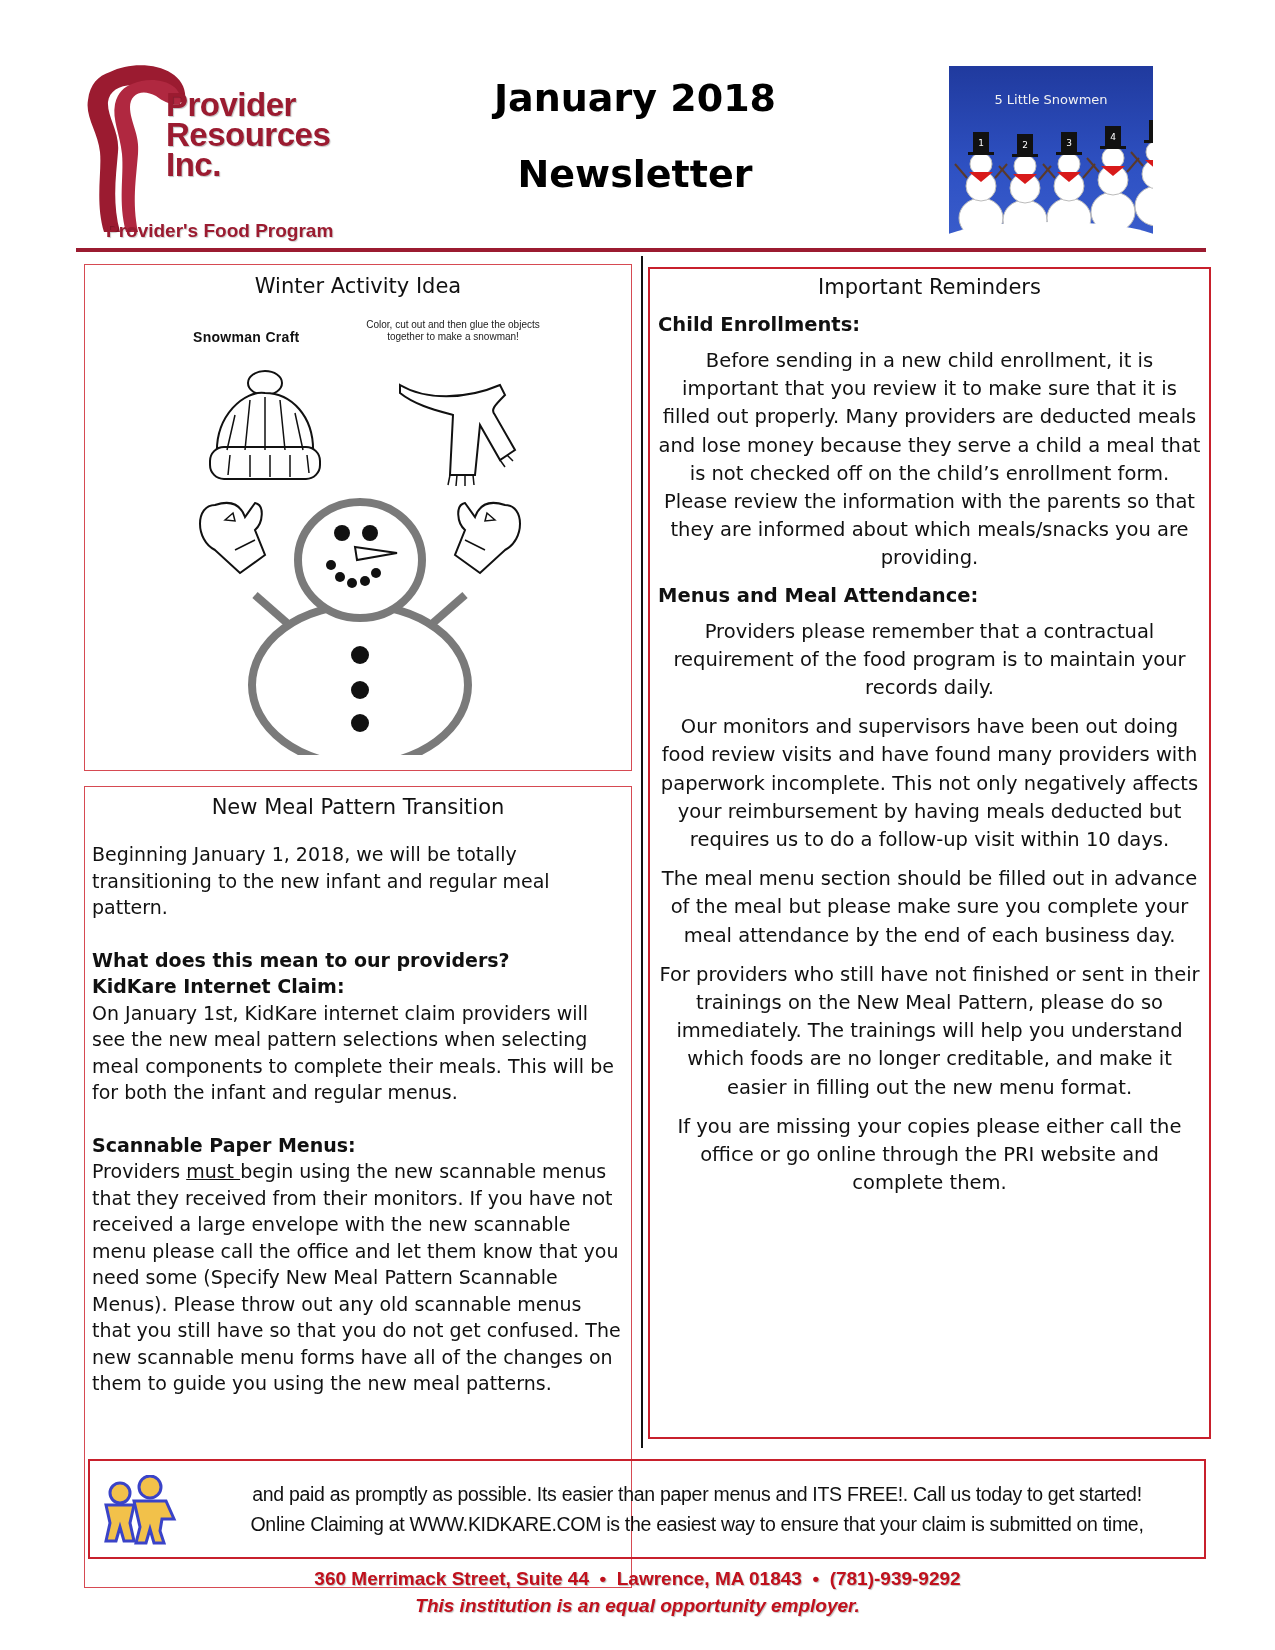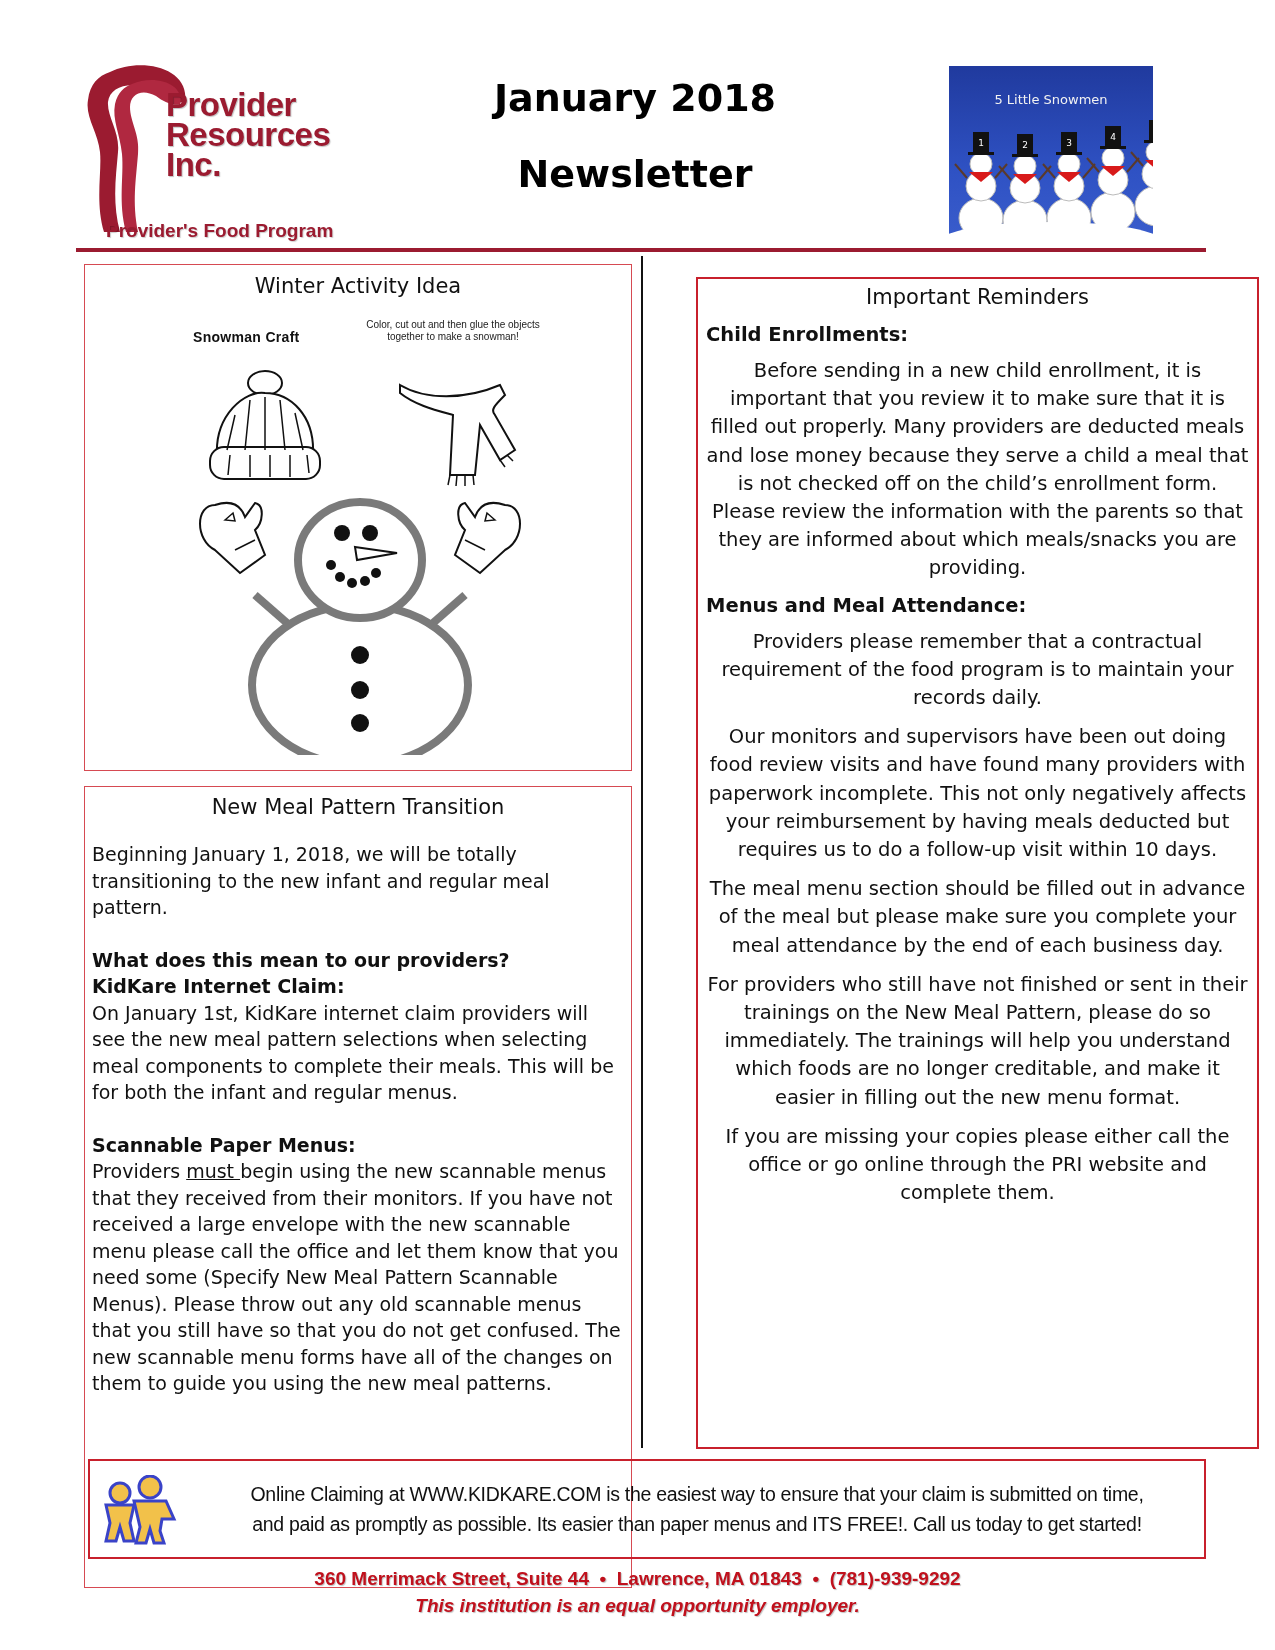--- a/index.html
+++ b/index.html
@@ -35,21 +35,21 @@
   .craft-note { position: absolute; left: 268px; top: 54px; width: 200px; text-align: center; font-family: "Liberation Sans", sans-serif; font-size: 10px; line-height: 12px; color: #222; }
   .craft-art { position: absolute; left: 110px; top: 90px; }
 
   .b-transition { left: 84px; top: 786px; width: 548px; height: 802px; padding: 8px 7px 0 7px; }
   .b-transition h2 { margin-bottom: 22px; }
   .b-transition p { font-size: 19px; line-height: 26.5px; color: #111; }
   .b-transition p.gap { margin-top: 26px; }
   .b-transition .sub { font-weight: bold; }
   .u { text-decoration: underline; }
 
-  .b-reminders { left: 648px; top: 277px; width: 563px; height: 1172px; padding: 6px 8px 4px 8px; margin-left: 48px; }
+  .b-reminders { left: 648px; top: 267px; width: 563px; height: 1172px; padding: 6px 8px 4px 8px; }
   .b-reminders h2 { margin-bottom: 14px; }
   .b-reminders h3 { font-size: 19.5px; font-weight: bold; margin-bottom: 11px; color: #111; }
   .b-reminders p { font-size: 19.5px; line-height: 28.2px; margin-bottom: 11px; color: #111; text-align: center; }
   .b-reminders h3.far { margin-top: 46px; }
 
   
   .banner { position: absolute; left: 88px; top: 1459px; width: 1118px; height: 100px; border: 2.5px solid #c8202c; }
   .kids-icon { position: absolute; left: 8px; top: 14px; }
   .banner-text { position: absolute; left: 110px; top: 18px; right: 10px; text-align: center; font-family: "Liberation Sans", sans-serif; font-size: 19.5px; line-height: 30px; color: #111; letter-spacing: -0.3px; }
 
@@ -222,19 +222,19 @@
 <div class="banner">
   <svg class="kids-icon" width="80" height="72" viewBox="0 0 80 72">
     <g stroke="#3a43c8" stroke-width="3" fill="#f2c14a">
       <circle cx="22" cy="18" r="10"></circle>
       <path d="M 8 30 L 36 30 L 32 48 L 36 66 L 26 66 L 22 52 L 18 66 L 8 66 L 12 48 Z"></path>
       <circle cx="52" cy="12" r="11"></circle>
       <path d="M 36 26 L 68 26 L 76 44 L 64 44 L 62 56 L 66 68 L 56 68 L 52 54 L 48 68 L 38 68 L 42 52 Z"></path>
     </g>
   </svg>
   <div class="banner-text">
+    <div>and paid as promptly as possible. Its easier than paper menus and ITS FREE!. Call us today to get started!</div>
     <div>Online Claiming at WWW.KIDKARE.COM is the easiest way to ensure that your claim is submitted on time,</div>
-    <div>and paid as promptly as possible. Its easier than paper menus and ITS FREE!. Call us today to get started!</div>
   </div>
 </div>
 
 <div class="footer addr" style="white-space: pre;">360 Merrimack Street, Suite 44  •  Lawrence, MA 01843  •  (781)-939-9292</div>
 <div class="footer eoe">This institution is an equal opportunity employer.</div>
 
 </body></html>

